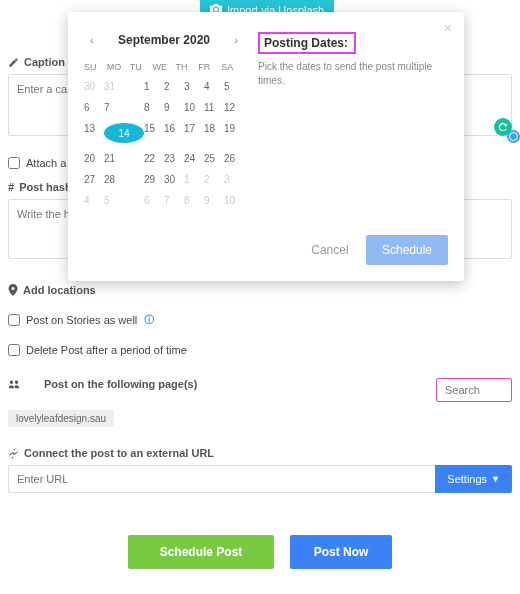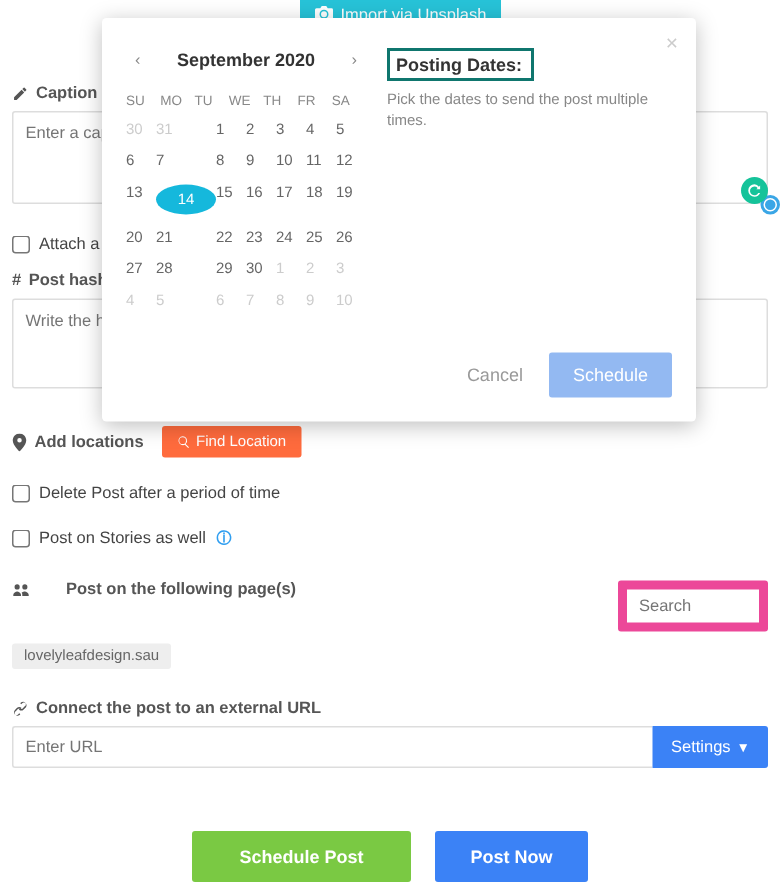--- a/index.html
+++ b/index.html
@@ -19,21 +19,21 @@
   .checkbox-row { display: flex; align-items: center; gap: 6px; margin: 18px 0 6px 0; font-size: 11px; color: #444; }
   .checkbox-row input { width:12px; height:12px; }
 
   .btn-orange { background: #ff6b3d; color: #fff; border: none; padding: 5px 10px; font-size: 10px; border-radius: 2px; display:inline-flex; align-items:center; gap:4px;}
   .btn-orange svg{fill:#fff;}
 
   .info-icon { display:inline-flex; width:12px; height:12px; align-items:center; justify-content:center; color:#2f9ef0; font-weight:bold; font-size:10px;}
 
   .tag-chip { background:#eee; color:#666; font-size:10px; padding:3px 8px; border-radius:2px; display:inline-block; margin-top:8px; }
 
-  .search-input { border:6px solid #ec4899; border-radius:2px; padding:5px 8px; font-size:11px; color:#aaa; width:100px; float:right; }
+  .search-input { border:1px solid #ec4899; border-radius:2px; padding:5px 8px; font-size:11px; color:#aaa; width:76px; float:right; }
 
   .url-row { display:flex; margin-top:6px; }
   .url-input { flex:1; border:1px solid #ddd; border-right:none; border-radius:2px 0 0 2px; padding:7px 8px; font-size:11px; color:#aaa; }
   .settings-btn { background:#3b82f6; color:#fff; border:none; padding:0 12px; font-size:11px; border-radius:0 2px 2px 0; display:flex; align-items:center; gap:4px; }
   .settings-caret{ font-size:9px; }
 
   .bottom-buttons { text-align:center; margin-top:42px; }
   .btn-green { background:#7ac943; color:#fff; border:none; padding:10px 32px; font-size:12px; border-radius:2px; font-weight:bold; margin-right:12px;}
   .btn-blue  { background:#3b82f6; color:#fff; border:none; padding:10px 24px; font-size:12px; border-radius:2px; font-weight:bold;}
 
@@ -46,21 +46,21 @@
   .cal-header { display:flex; align-items:center; justify-content:space-between; padding:6px 2px 10px 2px; }
   .cal-title { font-size:12px; font-weight:bold; color:#333; }
   .cal-nav { color:#888; font-size:11px; cursor:pointer; padding:2px 4px; }
   .cal-grid { display:grid; grid-template-columns:repeat(7,1fr); text-align:left;}
   .cal-dow { font-size:9px; color:#888; padding:4px 0; }
   .cal-day { font-size:10px; color:#666; padding:5px 0; cursor:pointer; }
   .cal-day.dim { color:#ccc; cursor:default;}
   .cal-day.sel span{ background:#15b8dc; color:#fff; border-radius:50%; display:inline-flex; width:40px; height:20px; align-items:center; justify-content:center; }
 
   .posting-col { flex:1; padding-top:6px;}
-  .posting-title-wrap { border:2px solid #0f766e; padding:2px 6px 2px 4px; display:inline-block; margin-bottom:6px;}
+  .posting-title-wrap { border:2px solid #d946ef; padding:2px 6px 2px 4px; display:inline-block; margin-bottom:6px;}
   .posting-title { font-size:12px; font-weight:bold; color:#333; }
   .posting-hint { font-size:10px; color:#888; line-height:1.4; }
 
   .modal-footer { text-align:right; margin-top:24px; }
   .btn-cancel { background:none; border:none; color:#999; font-size:12px; margin-right:14px; cursor:pointer; }
   .btn-schedule { background:#93b9f2; color:#fff; border:none; padding:8px 16px; font-size:12px; border-radius:2px; }
 
   .grammarly { position:absolute; right:8px; top:118px; width:18px; height:18px; border-radius:50%; background:#15c39a; display:flex; align-items:center; justify-content:center; z-index:101;}
   .grammarly svg{fill:#fff;}
   .badgeblue{ position:absolute; right:0px; top:130px; width:13px; height:13px; border-radius:50%; background:#3aa6e6; z-index:99;}
@@ -97,37 +97,31 @@
   </div>
   <textarea class="textarea hash" placeholder="Write the hashtags" style=""></textarea>
 
   <div style="display:flex; align-items:center; gap:12px; margin-top:22px;">
     <div class="section-label" style="margin:0">
       <svg width="10" height="12" viewBox="0 0 24 32">
           <path d="M12 0C5.4 0 0 5.4 0 12c0 9 12 20 12 20s12-11 12-20c0-6.6-5.4-12-12-12zm0 16a4 4 0 110-8 4 4 0 010 8z"></path>
         </svg>
       <span>Add locations</span>
     </div>
-    <button class="btn-orange">
-      <svg width="9" height="9" viewBox="0 0 24 24">
-          <path d="M10 2a8 8 0 015.3 13.9l6 6-1.4 1.4-6-6A8 8 0 1110 2zm0 2a6 6 0 100 12 6 6 0 000-12z"></path>
-        </svg>
-      <span>Find Location</span>
-    </button>
-  </div>
-
-  <div class="checkbox-row">
-    <input type="checkbox" style="">
-    <span>Delete Post after a period of time</span>
   </div>
 
   <div class="checkbox-row">
     <input type="checkbox" style="">
     <span>Post on Stories as well</span>
     <span class="info-icon">ⓘ</span>
+  </div>
+
+  <div class="checkbox-row">
+    <input type="checkbox" style="">
+    <span>Delete Post after a period of time</span>
   </div>
 
   <div class="clearfix" style="margin-top:22px;">
     <div class="section-label" style="display:inline-flex; margin:0;gap:24px;">
       <svg width="12" height="10" viewBox="0 0 28 20">
           <path d="M8 10a4 4 0 100-8 4 4 0 000 8zm12 0a4 4 0 100-8 4 4 0 000 8zM2 18c0-3 4-5 6-5s6 2 6 5v2H2v-2zm14 0c0-1 0-2-1-3 1-1 3-2 5-2s6 2 6 5v2H16v-2z"></path>
         </svg>
       <span>Post on the following page(s)</span>
     </div>
     <input class="search-input" placeholder="Search" style="">

